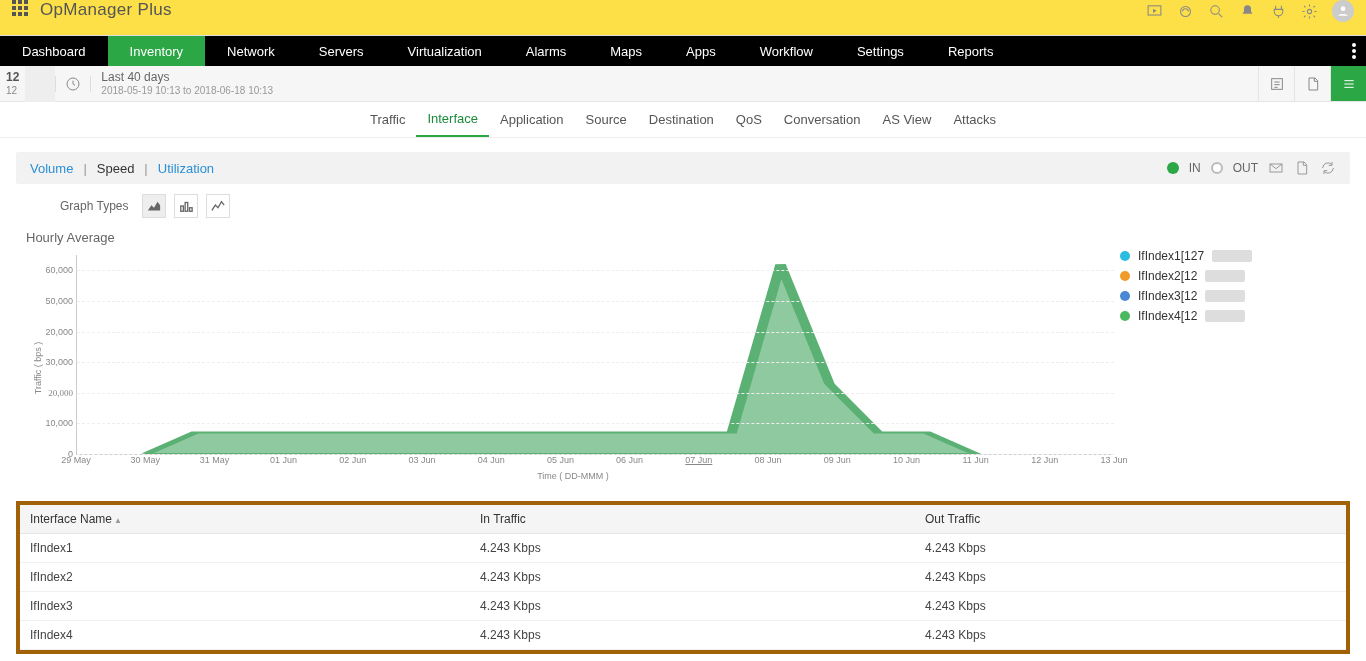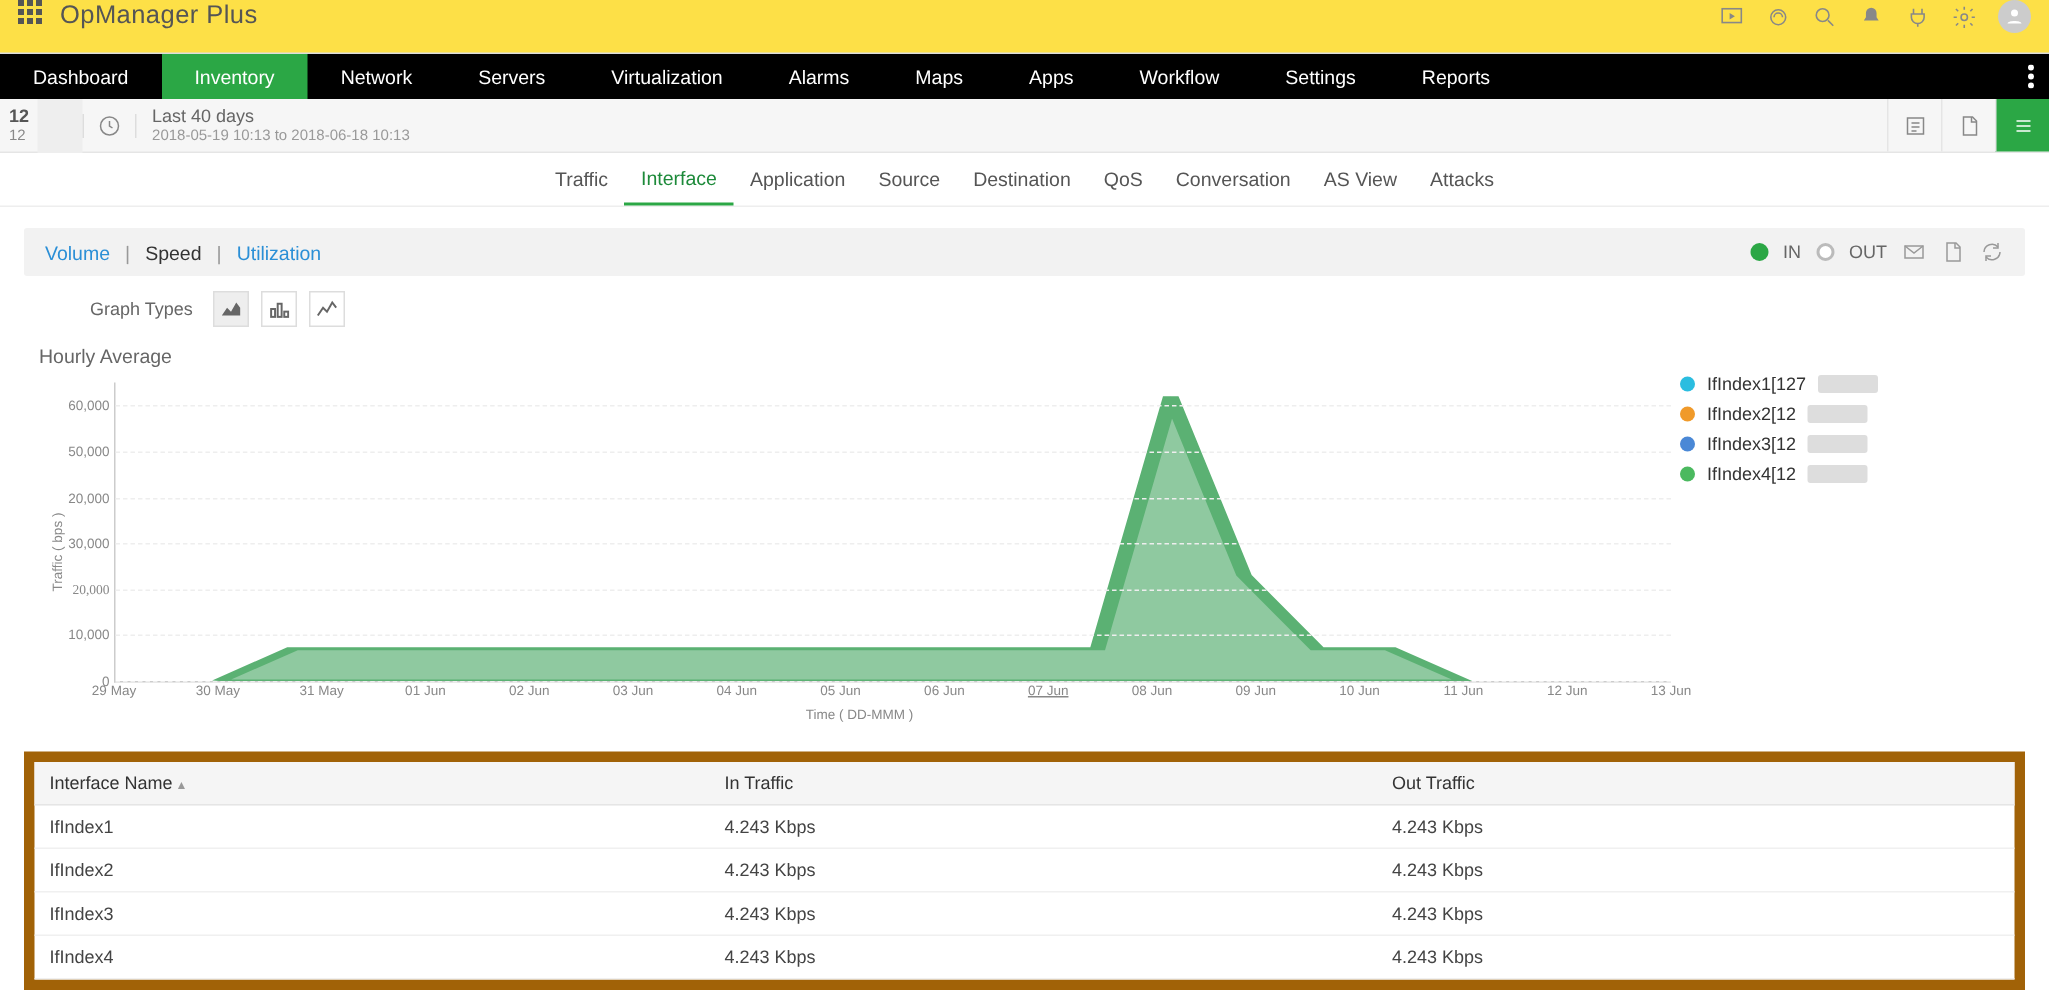--- a/index.html
+++ b/index.html
@@ -66,21 +66,21 @@
   .yaxis-label{position:absolute;left:12px;top:50%;transform:translate(-50%,-50%) rotate(-90deg);font-size:9px;color:#888;white-space:nowrap;}
   .xaxis-label{text-align:center;font-size:9px;color:#888;padding-top:2px;}
   .xticks{position:relative;margin-left:50px;margin-right:6px;height:14px;}
   .xtick{position:absolute;transform:translateX(-50%);font-size:9px;color:#888;white-space:nowrap;}
   .area-path{fill:#8fc9a0;stroke:#5bb173;stroke-width:1;}
   .legend-col{width:220px;padding-top:22px;font-size:12px;}
   .legend-item{display:flex;align-items:center;gap:8px;padding:3px 0;}
   .legend-sw{width:10px;height:10px;border-radius:50%;}
   .legend-mask{display:inline-block;background:#ddd;height:12px;border-radius:2px;}
   
-  .data-table{margin:20px 16px 0;border:7px solid #a16207;font-size:12px;}
+  .data-table{margin:20px 16px 0;border:4px solid #a16207;font-size:12px;}
   .data-table .thead{display:flex;background:#f5f5f5;border-bottom:1px solid #e5e5e5;}
   .data-table .tr{display:flex;border-bottom:1px solid #f0f0f0;}
   .data-table .td{padding:7px 10px;color:#444;}
   .data-table .thead .td{color:#333;font-weight:500;}
   .c1{flex:0 0 450px;} .c2{flex:0 0 445px;} .c3{flex:1;}
   .sort-caret{font-size:8px;color:#999;padding-left:2px;}
 </style>
 </head>
 <body>
 

